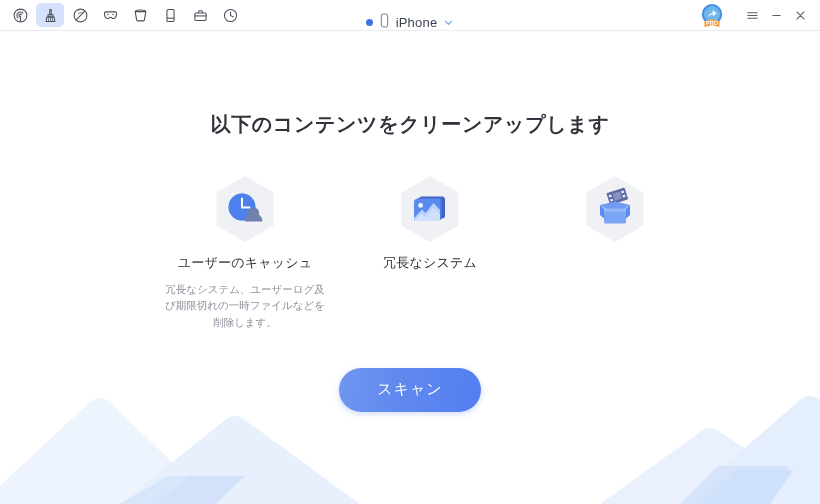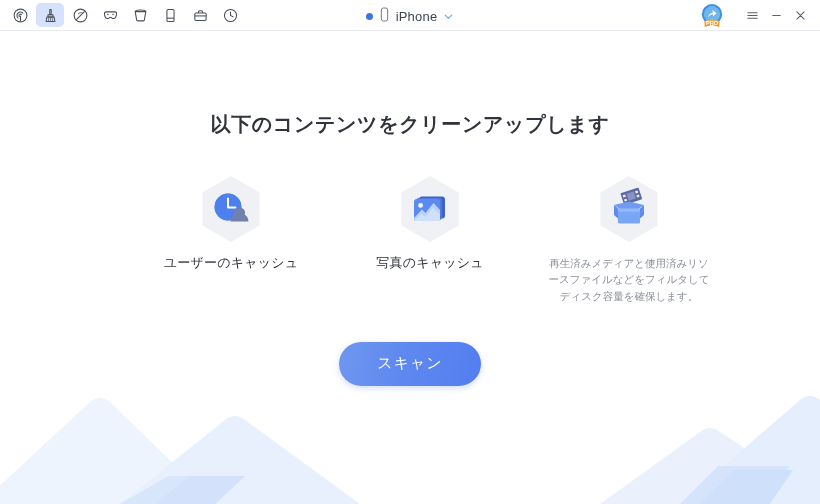--- a/index.html
+++ b/index.html
@@ -43,21 +43,21 @@
     align-items: center;
     justify-content: center;
     cursor: pointer;
   }
   .tool-btn.active { background: #d6e2fb; }
   .tool-btn svg { display: block; }
 
   .device-area {
     position: absolute;
     left: 0; right: 0;
-    top: 1px;
+    top: 7px;
     height: 31px;
     display: flex;
     align-items: center;
     justify-content: center;
     gap: 6px;
     pointer-events: none;
   }
   .device-area > * { pointer-events: auto; }
 
   .device-dot {
@@ -126,21 +126,21 @@
     font-size: 20px;
     color: #31343c;
     margin-top: 80px;
     letter-spacing: .6px;
   }
 
   .cards {
     display: flex;
     justify-content: center;
     margin-top: 38px;
-    gap: 14px;
+    gap: 0;
     padding-left: 40px;
   }
 
   .card {
     width: 185px;
     text-align: center;
     padding: 0 3px;
   }
   .card + .card { margin-left: 0; }
 
@@ -351,37 +351,38 @@
               <path d="M33 2 L61.6 18.5 L61.6 51.5 L33 68 L4.4 51.5 L4.4 18.5 Z" fill="#eff1f5" rx="6"></path>
               <circle cx="30" cy="33" r="13.4" fill="#5b8bef"></circle>
               <circle cx="30" cy="33" r="13.4" fill="#4d80ed"></circle>
               <path d="M30 24.6 L30 33.4 L37.4 33.4" stroke="#ffffff" stroke-width="2" fill="none" stroke-linecap="round" stroke-linejoin="round"></path>
               <path d="M41.5 33.4 a5.6 5.6 0 1 1 -5.6 5.6 a5.6 5.6 0 0 1 5.6 -5.6 Z" fill="#7280ad"></path>
               <path d="M32.6 47.6 c0-5.3 4-8.3 8.9-8.3 c4.9 0 8.9 3 8.9 8.3 z" fill="#7280ad"></path>
             </svg>
           </span>
         </div>
         <div class="card-title">ユーザーのキャッシュ</div>
+        <div class="card-desc">冗長なシステム、ユーザーログ及び期限切れの一時ファイルなどを削除します。</div>
       </div>
 
       <div class="card">
         <div class="card-icon">
           <span>
             <svg width="66" height="70" viewBox="0 0 66 70">
               <path d="M33 2 L61.6 18.5 L61.6 51.5 L33 68 L4.4 51.5 L4.4 18.5 Z" fill="#eff1f5"></path>
               <rect x="22" y="22.5" width="26" height="22" rx="3" fill="#3f62c4"></rect>
               <rect x="19" y="24" width="26" height="22" rx="3" fill="#4e78df"></rect>
               <rect x="17" y="25" width="26" height="22" rx="3" fill="#5b8bef"></rect>
               <circle cx="23.6" cy="31.4" r="2.4" fill="#ffffff" opacity=".92"></circle>
               <path d="M17 44 L17 47 L43 47 L43 36 L36.5 29 L28.5 39 L25 35.5 Z" fill="#b9d2fb"></path>
               <path d="M17 47 L43 47 L43 40.5 L36.5 33.5 L27.8 43 L24.4 39.6 Z" fill="#cfe0fb"></path>
             </svg>
           </span>
         </div>
-        <div class="card-title">写真のキャッシュ</div>
+        <div class="card-title">冗長なシステム</div>
       </div>
 
       <div class="card">
         <div class="card-icon">
           <span>
             <svg width="66" height="70" viewBox="0 0 66 70">
               <path d="M33 2 L61.6 18.5 L61.6 51.5 L33 68 L4.4 51.5 L4.4 18.5 Z" fill="#eff1f5"></path>
               <g transform="rotate(-18 36 26)">
                 <rect x="27" y="16" width="19" height="12.5" rx="1" fill="#5d6aa4"></rect>
                 <rect x="28.6" y="18.6" width="2.6" height="2.3" fill="#eef1f8"></rect>
@@ -391,21 +392,20 @@
                 <rect x="32.6" y="18.4" width="7.6" height="7.4" fill="#8892c4"></rect>
               </g>
               <path d="M18 31 L33 27.4 L48 31 L40.6 36 L25.4 36 Z" fill="#6f9bf2"></path>
               <rect x="22" y="34.6" width="22" height="15" rx="1.4" fill="#79a6f5"></rect>
               <path d="M18 31 L22 34.6 L22 44.6 L18 41 Z" fill="#5c8cef"></path>
               <path d="M48 31 L44 34.6 L44 44.6 L48 41 Z" fill="#5c8cef"></path>
               <rect x="22" y="34.6" width="22" height="3.2" fill="#94b8f8"></rect>
             </svg>
           </span>
         </div>
-        <div class="card-desc">再生済みメディアと使用済みリソースファイルなどをフィルタしてディスク容量を確保します。</div>
       </div>
 
     </div>
 
     <div class="scan-wrap">
       <button class="scan-btn">スキャン</button>
     </div>
 
   </div>
 </div>

